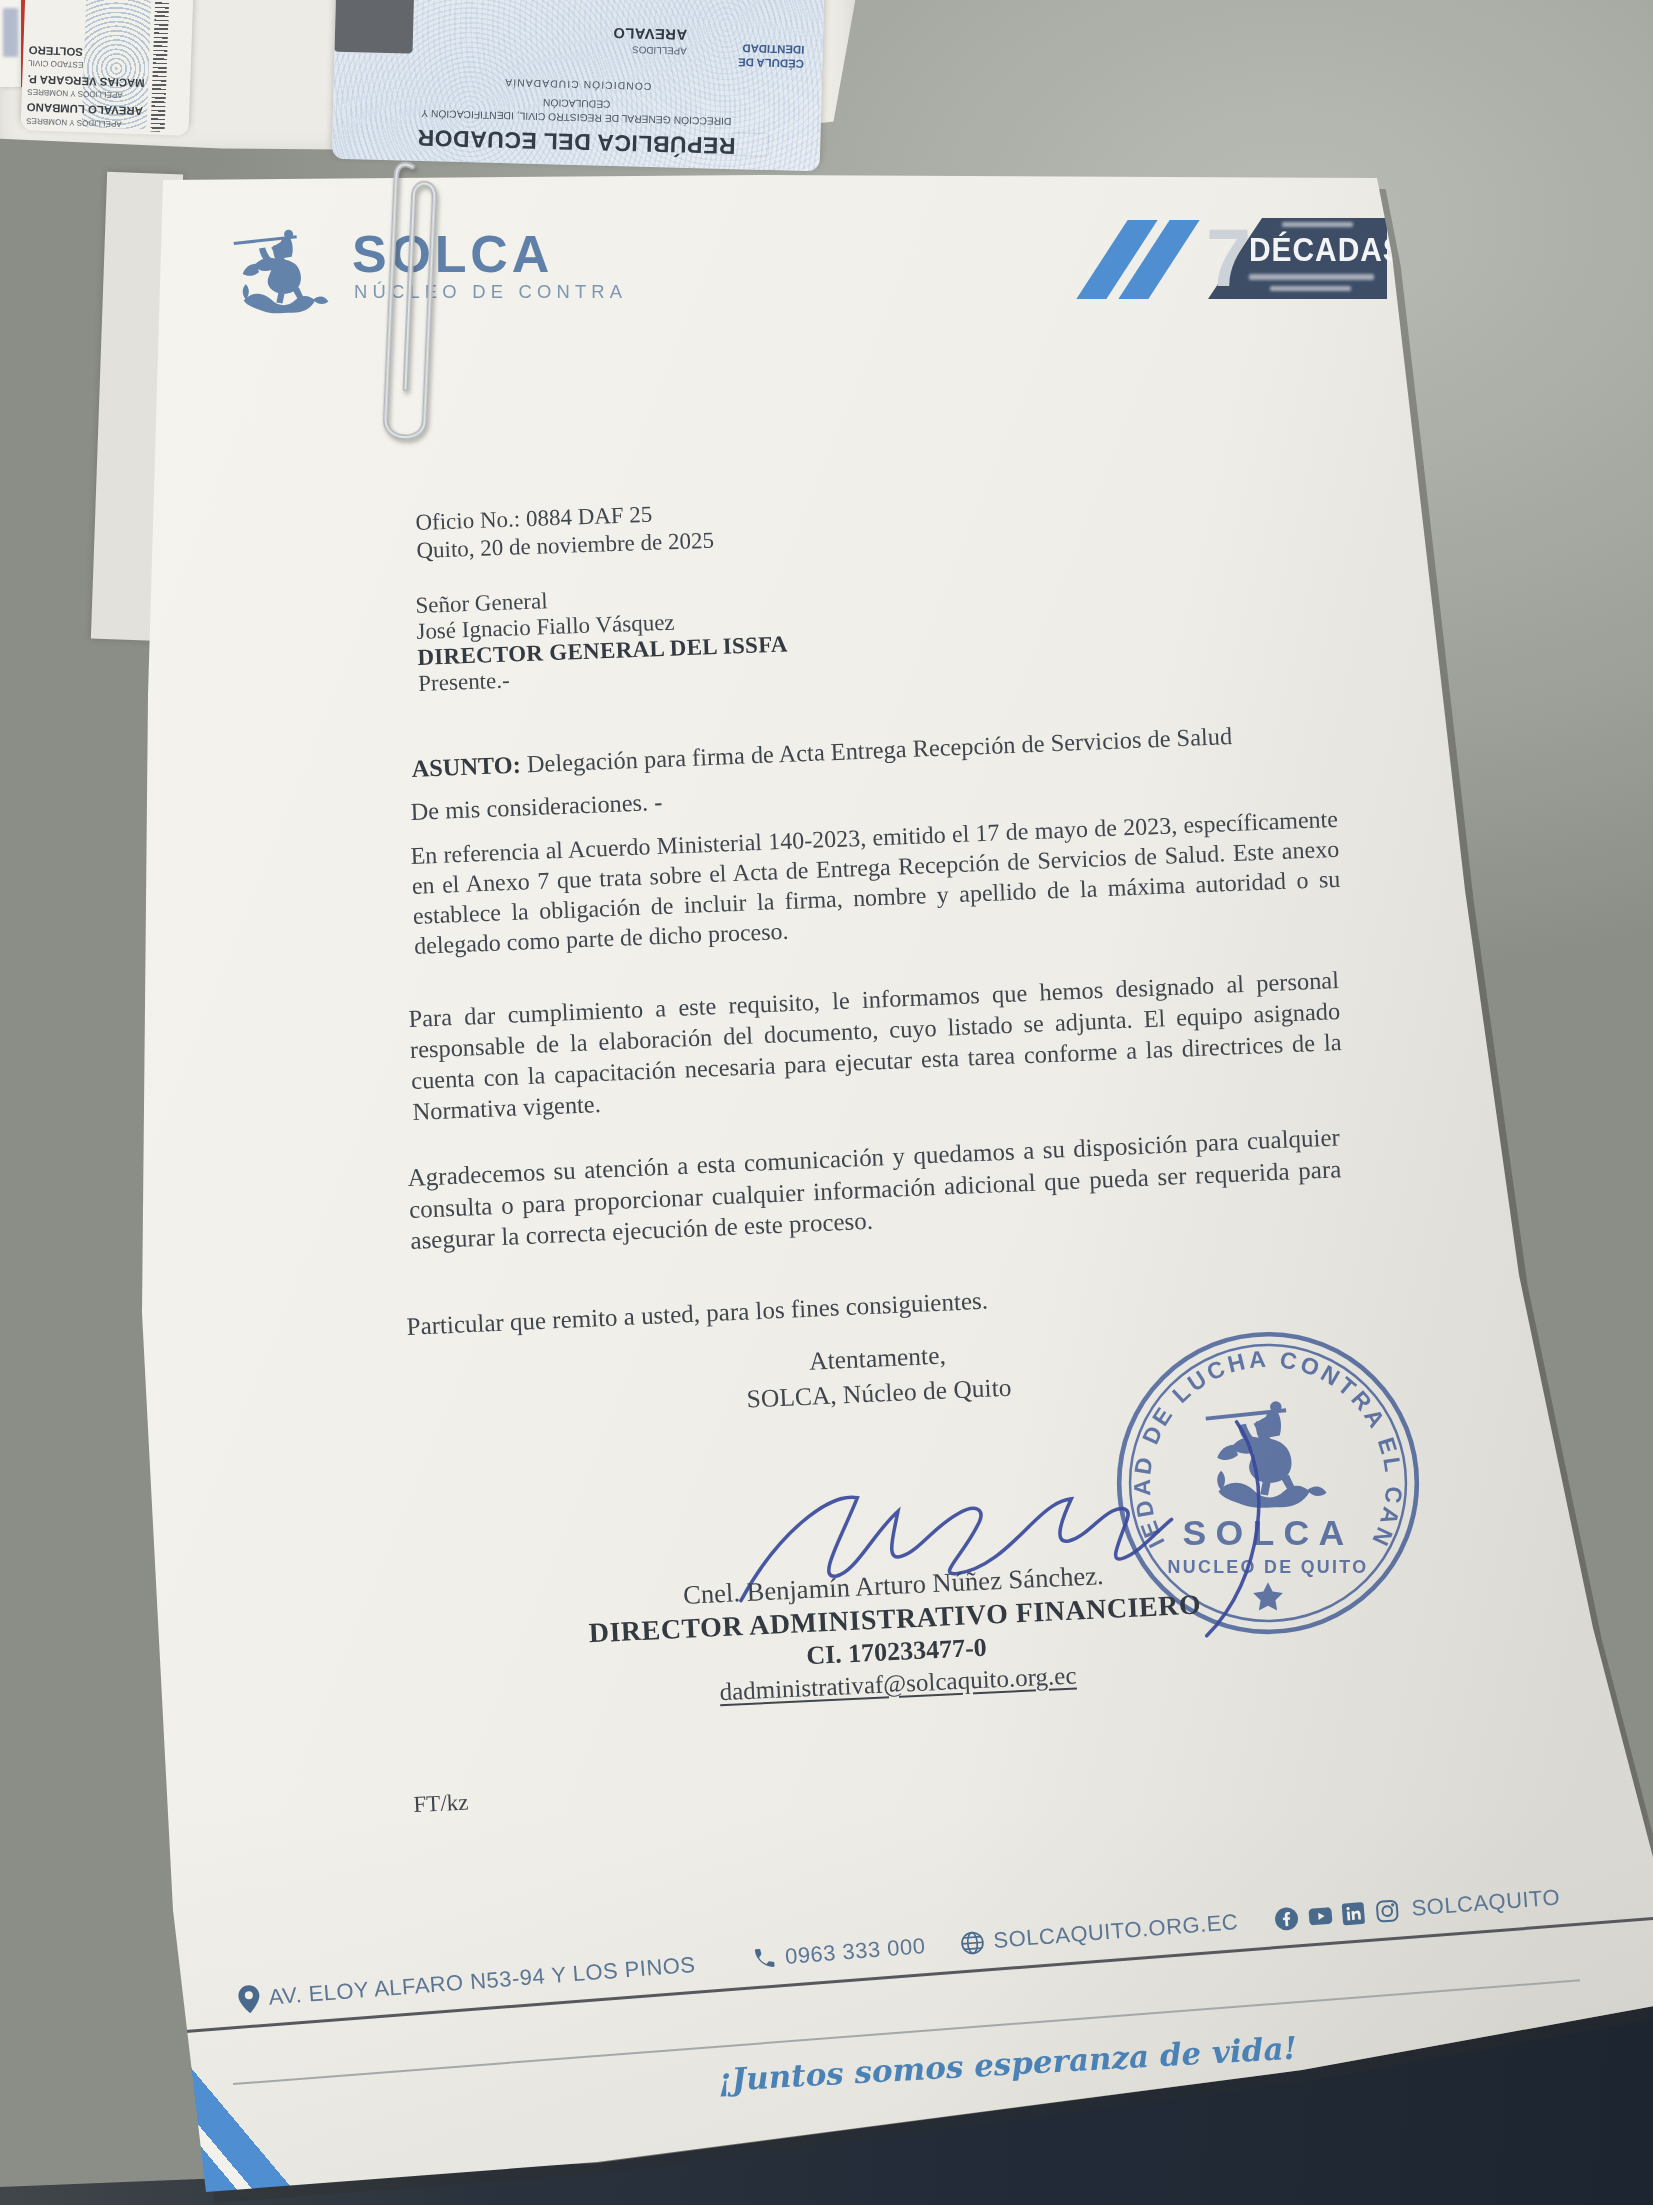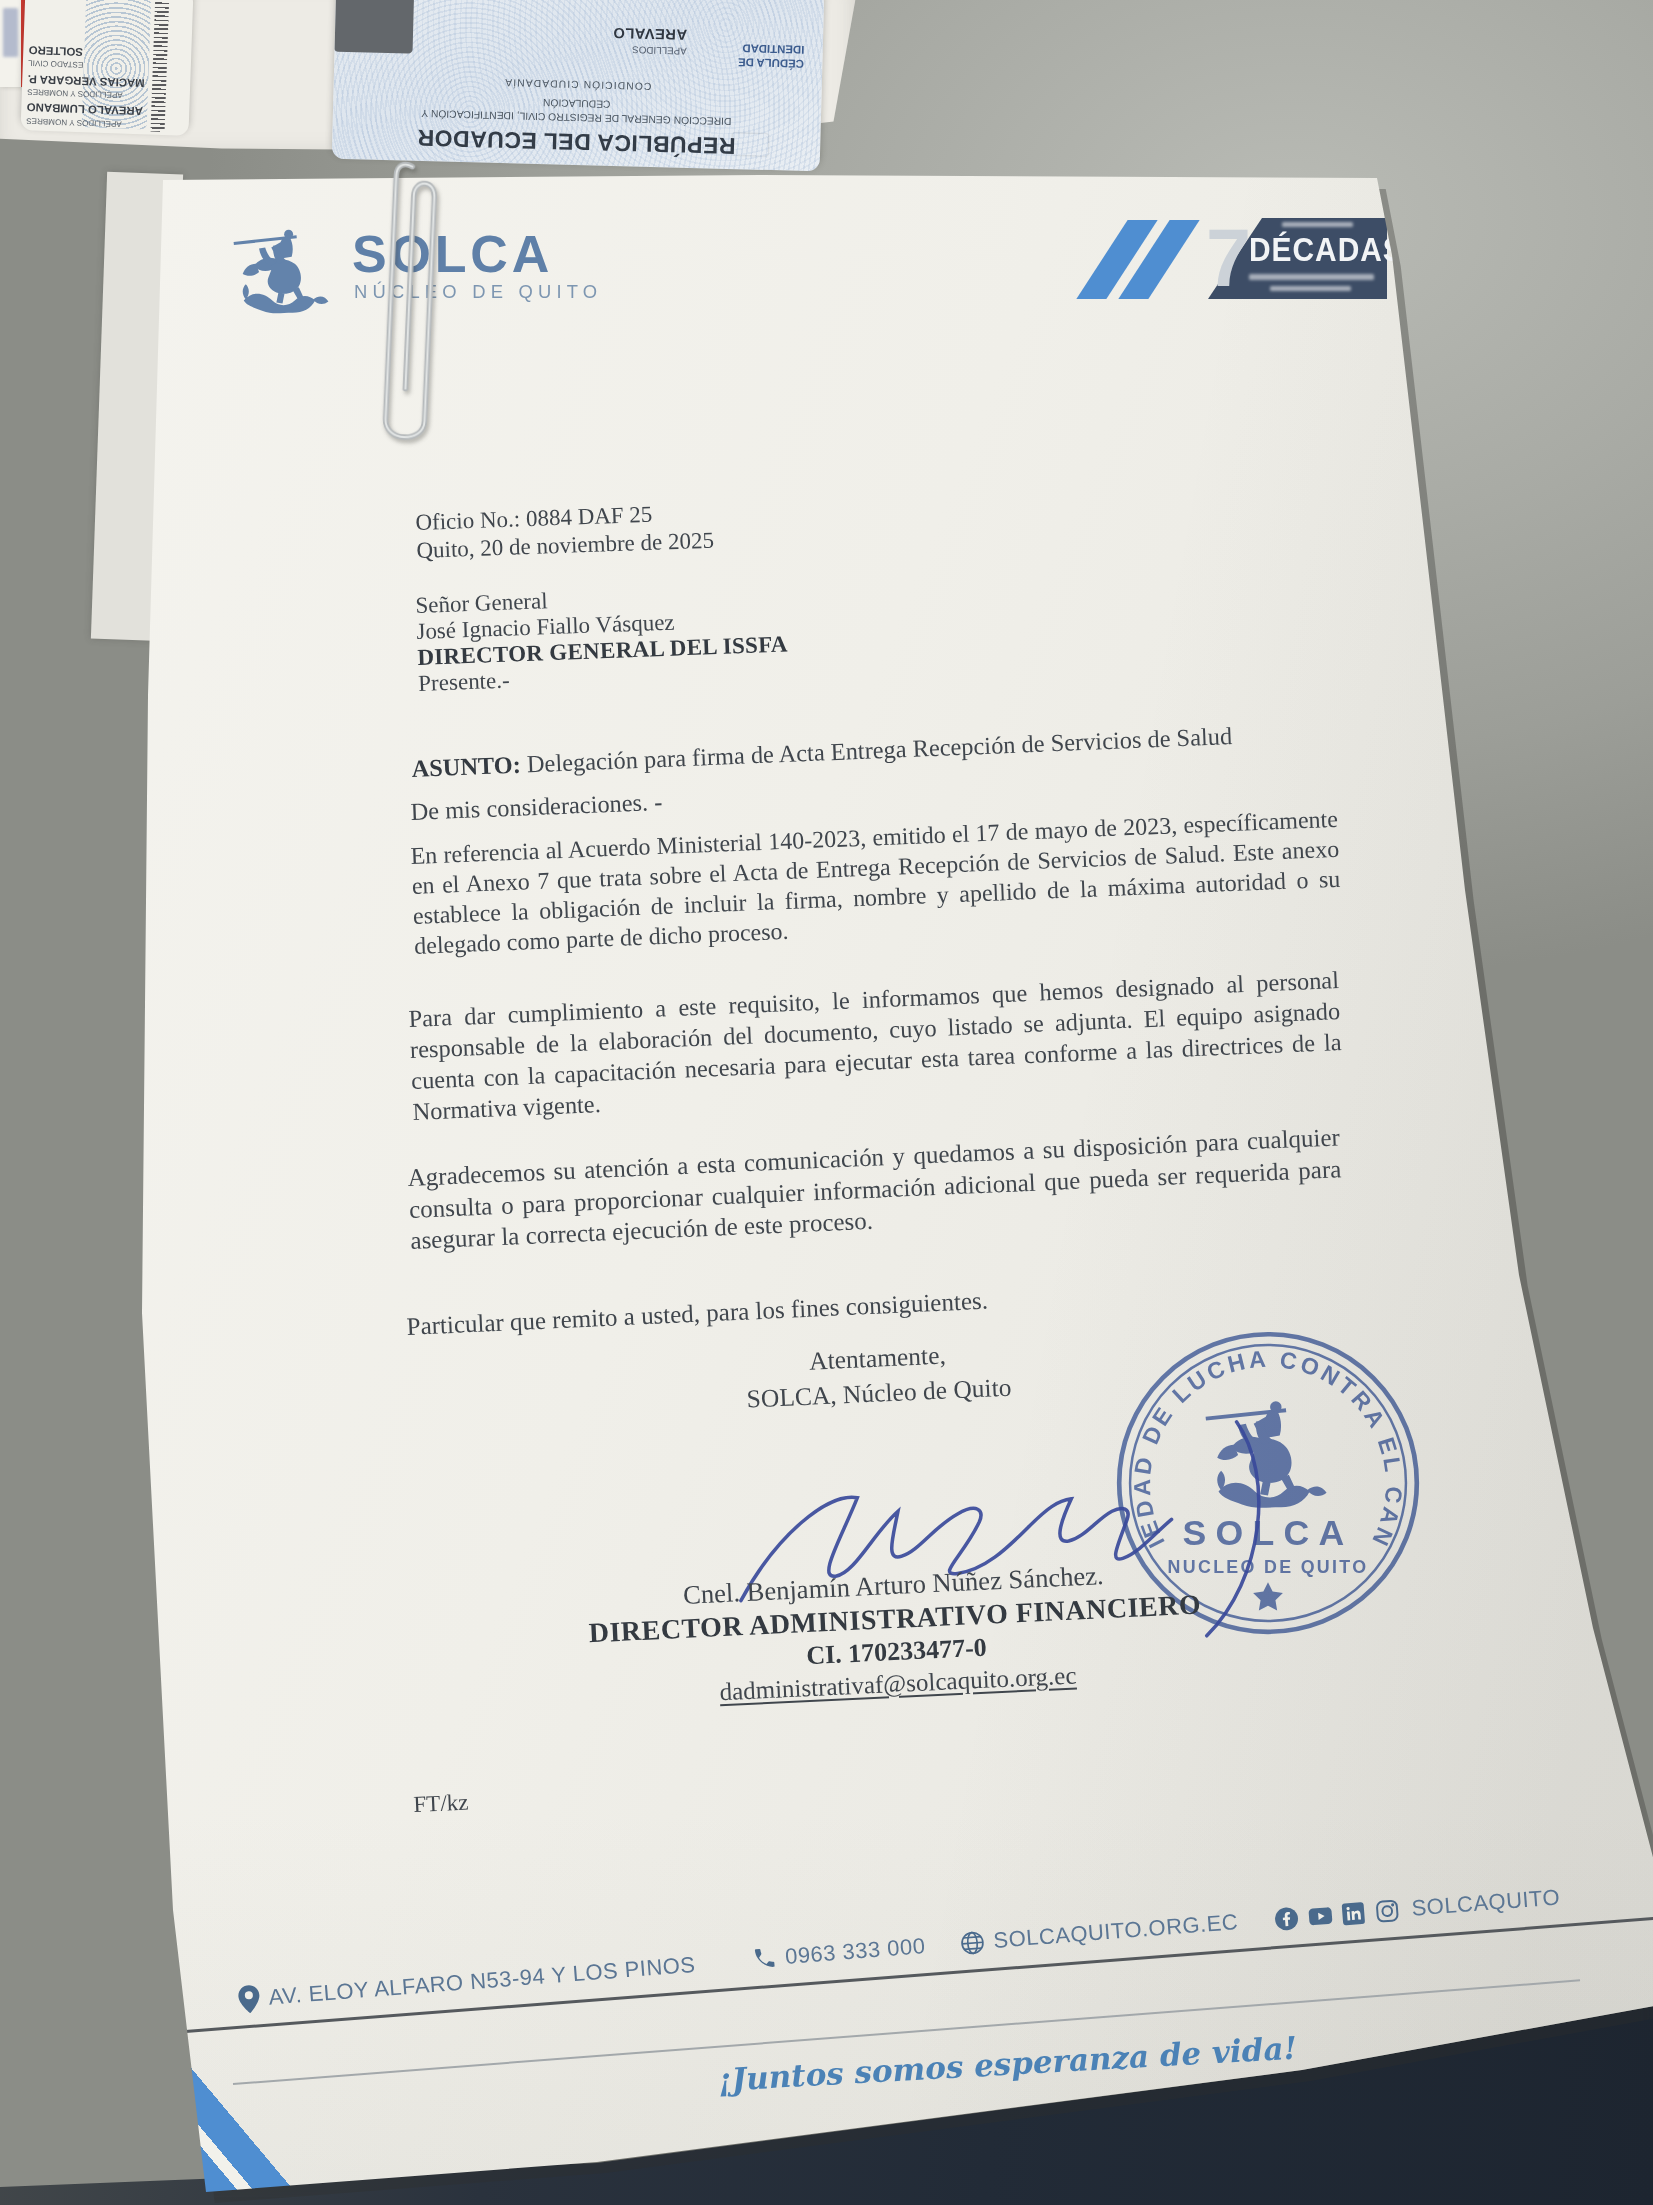--- a/index.html
+++ b/index.html
@@ -131,21 +131,21 @@
 
   <div class="abs paper paper-clip-shape">
     <div class="shade"></div>
 
     <div class="abs corner-stripes"></div>
 
     <svg class="abs" style="left:225px;top:221px;color:#6383ab;" width="115" height="102" viewBox="0 0 100 100">
       <use href="#knight-shape"></use>
     </svg>
     <div class="abs wordmark" style="left:352px;top:224px;">SOLCA</div>
-    <div class="abs wordsub" style="left:354px;top:281px;">NÚCLEO DE QUITO</div>
+    <div class="abs wordsub" style="left:354px;top:281px;">NÚCLEO DE CONTRA</div>
 
     <div class="abs" style="left:1070px;top:218px;width:320px;height:81px;">
       <div class="stripe" style="left:31.5px;"></div>
       <div class="stripe" style="left:74px;"></div>
       <div class="banner-dark"></div>
       <div class="abs" style="left:136px;top:-6.5px;font-size:81px;font-weight:bold;color:#ccd2d8;font-family:'Liberation Sans',sans-serif;">7</div>
       <div class="abs" style="left:179px;top:12px;width:136px;text-align:center;font-size:34px;font-weight:bold;color:#f2f4f6;letter-spacing:1.1px;transform:scaleX(.88);transform-origin:left;">DÉCADAS</div>
       <div class="blurstrip" style="left:212px;top:4.3px;width:71px;height:4.9px;"></div>
       <div class="blurstrip" style="left:179px;top:56px;width:125px;height:6px;"></div>
       <div class="blurstrip" style="left:200px;top:68px;width:81px;height:4.9px;"></div>

